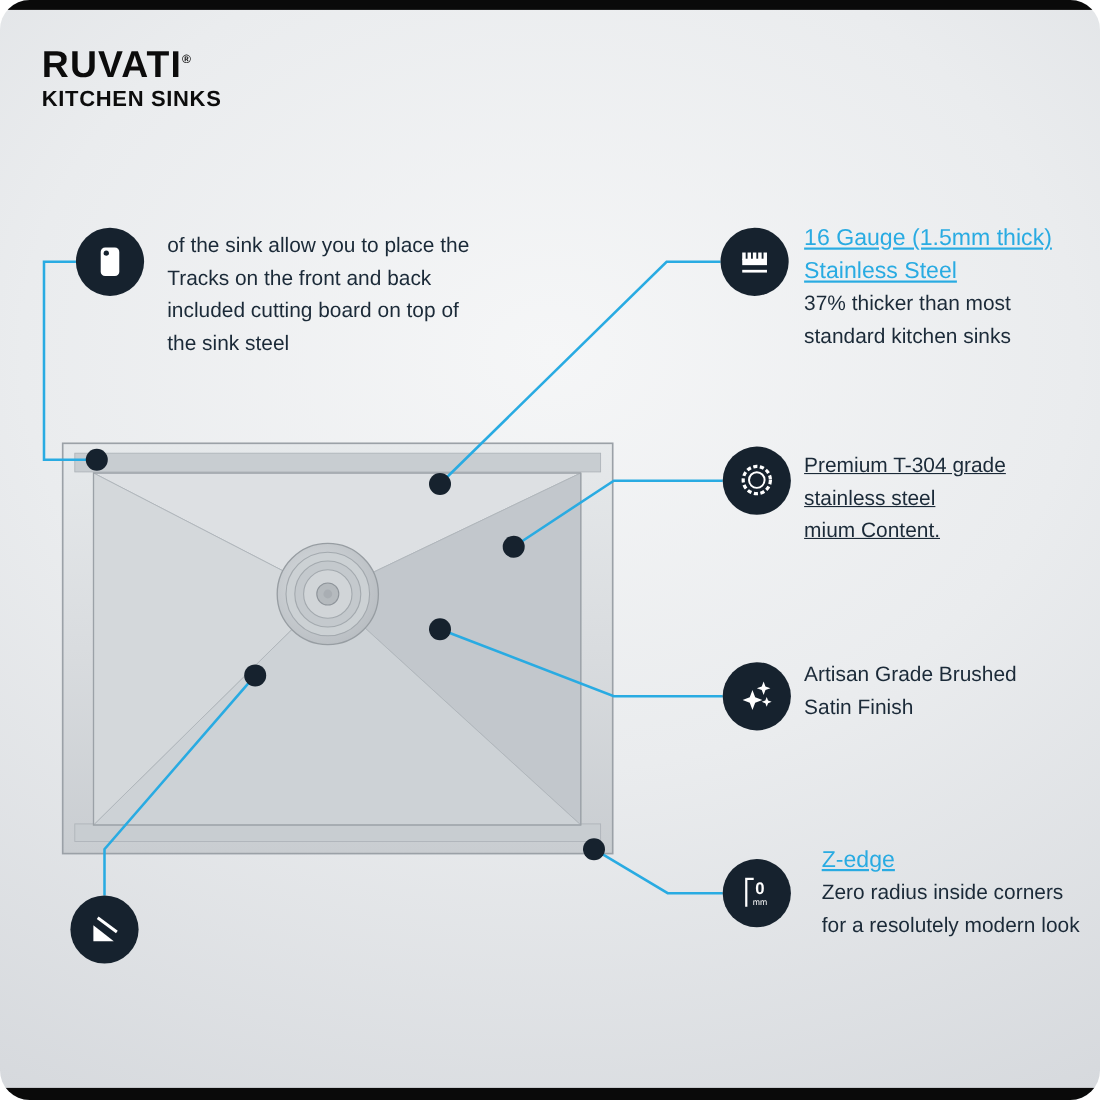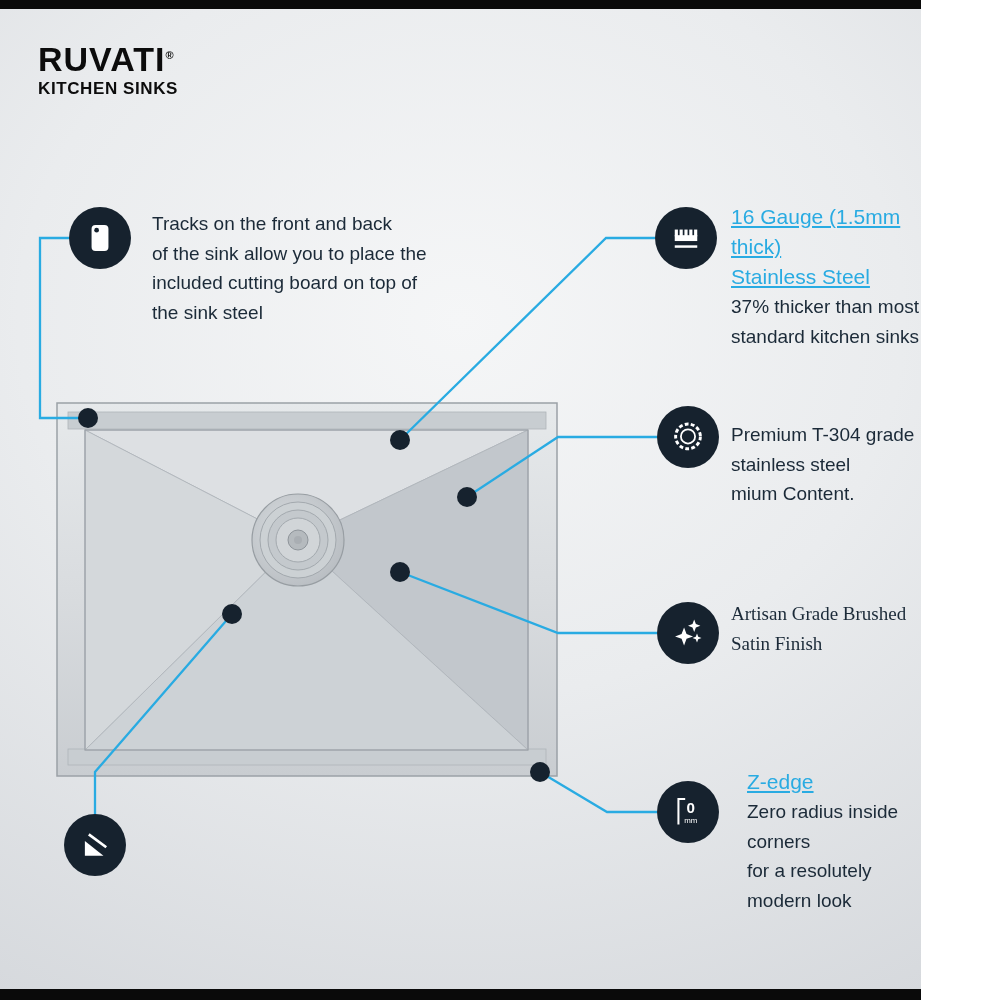--- a/index.html
+++ b/index.html
@@ -1,48 +1,49 @@
 <!DOCTYPE html>
 <html><head>
 <meta charset="utf-8">
 <style>
   * { box-sizing: border-box; }
   body { margin: 0; background: #ffffff; }
   .stage {
-    position: relative; width: 921px; height: 1000px; overflow: hidden;
+    position: relative; width: 1000px; height: 1000px; overflow: hidden;
     font-family: "Liberation Sans", sans-serif;
     background: radial-gradient(120% 95% at 50% 32%, #f5f6f7 0%, #eaecee 40%, #d6d9dd 82%, #c7cbd0 100%);
+    border-radius: 27px;
   }
   .bar-top    { position: absolute; top: 0; left: 0; width: 100%; height: 9px;  background: #0a0a0a; }
   .bar-bottom { position: absolute; bottom: 0; left: 0; width: 100%; height: 11px; background: #0a0a0a; }
 
   .logo { position: absolute; left: 38px; top: 42px; color: #0c0c0c; }
   .logo-name { font-size: 34px; font-weight: bold; letter-spacing: 1px; line-height: 1; }
   .logo-name sup { font-size: 11px; font-weight: bold; }
-  .logo-tagline { font-size: 17px; font-weight: bold; letter-spacing: 0.6px; margin-top: 3px; }
+  .logo-tagline { font-size: 20px; font-weight: bold; letter-spacing: 0.6px; margin-top: 3px; }
 
   .overlay { position: absolute; left: 0; top: 0; }
 
   .icon-badge {
     position: absolute; width: 62px; height: 62px; border-radius: 50%;
     background: #16222e; display: flex; align-items: center; justify-content: center;
   }
   .ic1 { left: 69px;  top: 207px; }
   .ic2 { left: 655px; top: 207px; }
   .ic3 { left: 657px; top: 406px; }
   .ic4 { left: 657px; top: 602px; }
   .ic5 { left: 657px; top: 781px; }
   .ic6 { left: 64px;  top: 814px; }
 
   .callout-text { position: absolute; font-size: 19px; line-height: 29.5px; color: #1b2a38; }
   .heading-blue { color: #29abe2; font-size: 21px; line-height: 30px; text-decoration: underline; }
   .t1 { left: 152px; top: 209px; }
   .t2 { left: 731px; top: 202px; }
-  .t3 { left: 731px; top: 420px; }
-  .t4 { left: 731px; top: 599px; font-family: Liberation Serif, serif; }
+  .t3 { left: 731px; top: 409px; text-decoration: underline; }
+  .t4 { left: 731px; top: 599px; }
   .t5 { left: 747px; top: 767px; }
   .t6 { left: 140px; top: 807px; }
 </style>
 </head>
 <body>
 
 <div class="stage">
 
   <div class="bar-top"></div>
   <div class="bar-bottom"></div>
@@ -151,22 +152,22 @@
   </div>
 
   <div class="icon-badge ic6">
     <svg width="36" height="36" viewBox="0 0 32 32">
       <path d="M10.5,6.5 L26,18" stroke="#fff" stroke-width="2.4"></path>
       <polygon points="7,12.5 7,25.5 23.5,25.5" fill="#fff"></polygon>
     </svg>
   </div>
 
   <div class="callout-text t1">
+    <div>of the sink allow you to place the</div>
     <div>Tracks on the front and back</div>
-    <div>of the sink allow you to place the</div>
     <div>included cutting board on top of</div>
     <div>the sink steel</div>
   </div>
 
   <div class="callout-text t2">
     <div class="heading-blue">16 Gauge (1.5mm thick)</div>
     <div class="heading-blue">Stainless Steel</div>
     <div>37% thicker than most</div>
     <div>standard kitchen sinks</div>
   </div>

